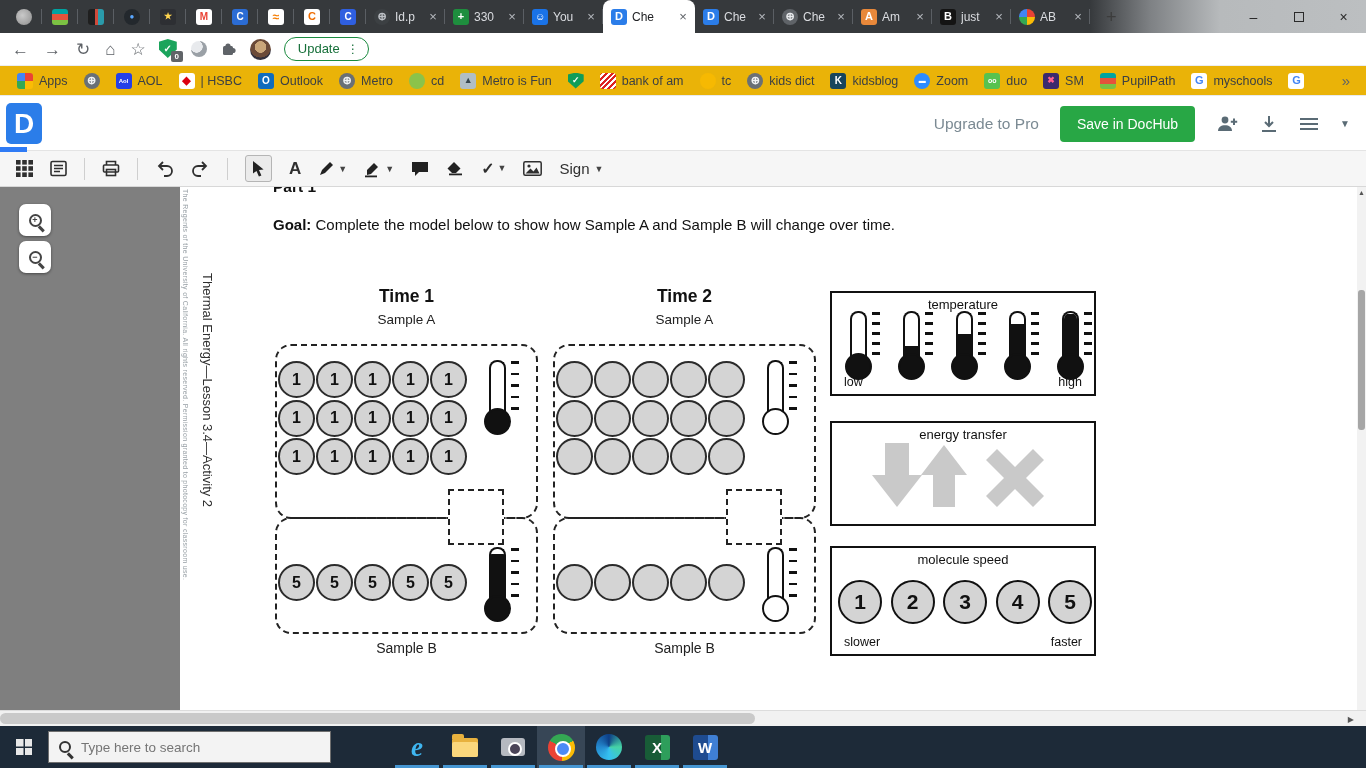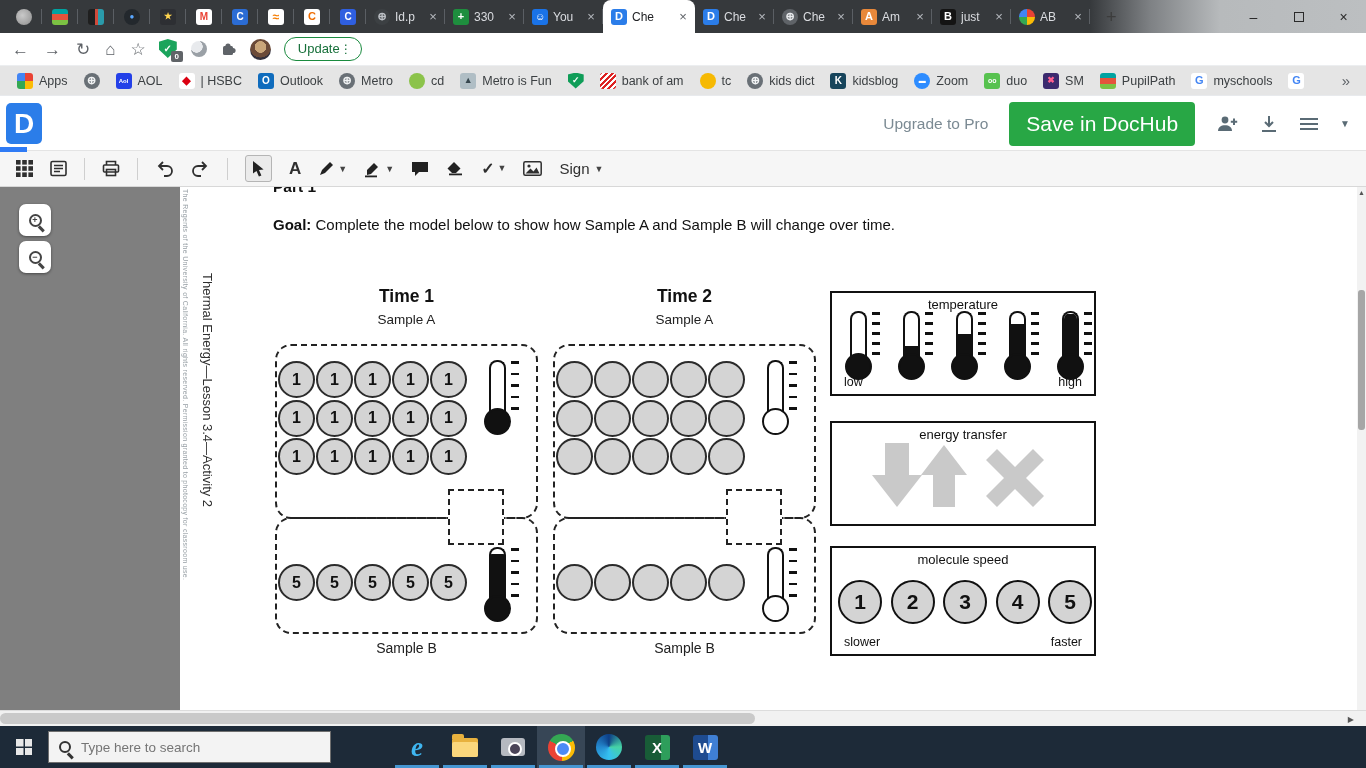--- a/index.html
+++ b/index.html
@@ -34,38 +34,38 @@
   .nav-ic{font-size:17px;color:#5f6368;line-height:1}
   #omnibox{display:flex;align-items:center;gap:9px;flex:1;font-size:13.5px;color:#202124;overflow:hidden;white-space:nowrap}
   #addr-right{display:flex;align-items:center;gap:13px}
   #ext-shield{position:relative;width:19px;height:20px}
   #ext-shield .sh{width:18px;height:19px;background:#1ba45c;clip-path:polygon(50% 0,100% 14%,100% 55%,50% 100%,0 55%,0 14%);
      display:flex;align-items:center;justify-content:center;color:#fff;font-size:10px;font-weight:bold}
   #ext-shield .badge{position:absolute;right:-5px;bottom:-3px;width:12px;height:11px;background:#606468;color:#fff;
      font-size:8px;font-weight:bold;text-align:center;line-height:11px;border-radius:2px}
   #ext-circle{width:16px;height:16px;border-radius:50%;background:radial-gradient(circle at 35% 35%,#e8eaed 40%,#9aa0a6 43%)}
   #avatar{width:21px;height:21px;border-radius:50%;background:radial-gradient(circle at 50% 38%,#caa67a 0 34%,#6b4a38 36% 62%,#33303c 64%)}
-  #update-pill{display:flex;align-items:center;gap:0;border:1.5px solid #1a8b3f;border-radius:15px;
+  #update-pill{display:flex;align-items:center;gap:7px;border:1.5px solid #1a8b3f;border-radius:15px;
      padding:3px 9px 4px 13px;color:#17703a;font-size:13px}
   #update-pill .dots{font-size:12px;letter-spacing:0;color:#17703a}
 
   
-  #bmbar{position:absolute;top:66px;left:0;right:0;height:30px;background:#e5e5e5;display:flex;align-items:center;
+  #bmbar{position:absolute;top:66px;left:0;right:0;height:30px;background:#eab308;display:flex;align-items:center;
     padding:0 10px;gap:2px;border-bottom:1px solid #e8eaed}
   .bm{display:flex;align-items:center;gap:6px;padding:3px 7px;font-size:12.5px;color:#3c4043;border-radius:4px;white-space:nowrap}
   #bm-more{margin-left:auto;color:#5f6368;font-size:15px;padding-right:6px}
 
   
   #dh-header{position:absolute;top:96px;left:0;right:0;height:55px;background:#fff;border-bottom:1px solid #e4e4e4}
   #dh-logo{position:absolute;left:6px;top:7px;width:36px;height:41px;background:#2b7de9;border-radius:5px;color:#fff;
      font-weight:bold;font-size:28px;display:flex;align-items:center;justify-content:center}
   #dh-title{position:absolute;left:56px;top:16px;font-size:18px;color:#3e4b54}
   #dh-right{position:absolute;right:16px;top:0;height:55px;display:flex;align-items:center;gap:21px}
   #dh-upgrade{font-size:15.5px;color:#7b8a93}
-  #dh-save{background:#28a745;color:#fff;font-size:21px;padding:10px 17px;border-radius:4px;border:none}
+  #dh-save{background:#28a745;color:#fff;font-size:14px;padding:10px 17px;border-radius:4px;border:none}
   .dh-ic{display:flex;align-items:center}
   #dh-caret{font-size:10px;color:#5a6b75}
   #blue-strip{position:absolute;left:0;top:147px;width:27px;height:5px;background:#2f7bf5;z-index:5}
 
   
   #dh-toolbar{position:absolute;top:151px;left:0;right:0;height:36px;background:#f6f6f6;border-bottom:1px solid #d8d8d8;
     display:flex;align-items:center;padding-left:16px;gap:17px;color:#2f2f2f}
   .tsep{width:1px;height:22px;background:#cfcfcf}
   .tool{display:flex;align-items:center;gap:3px}
   .tool.selected{border:1px solid #b5b5b5;background:#ebebeb;border-radius:3px;padding:4px 6px}

